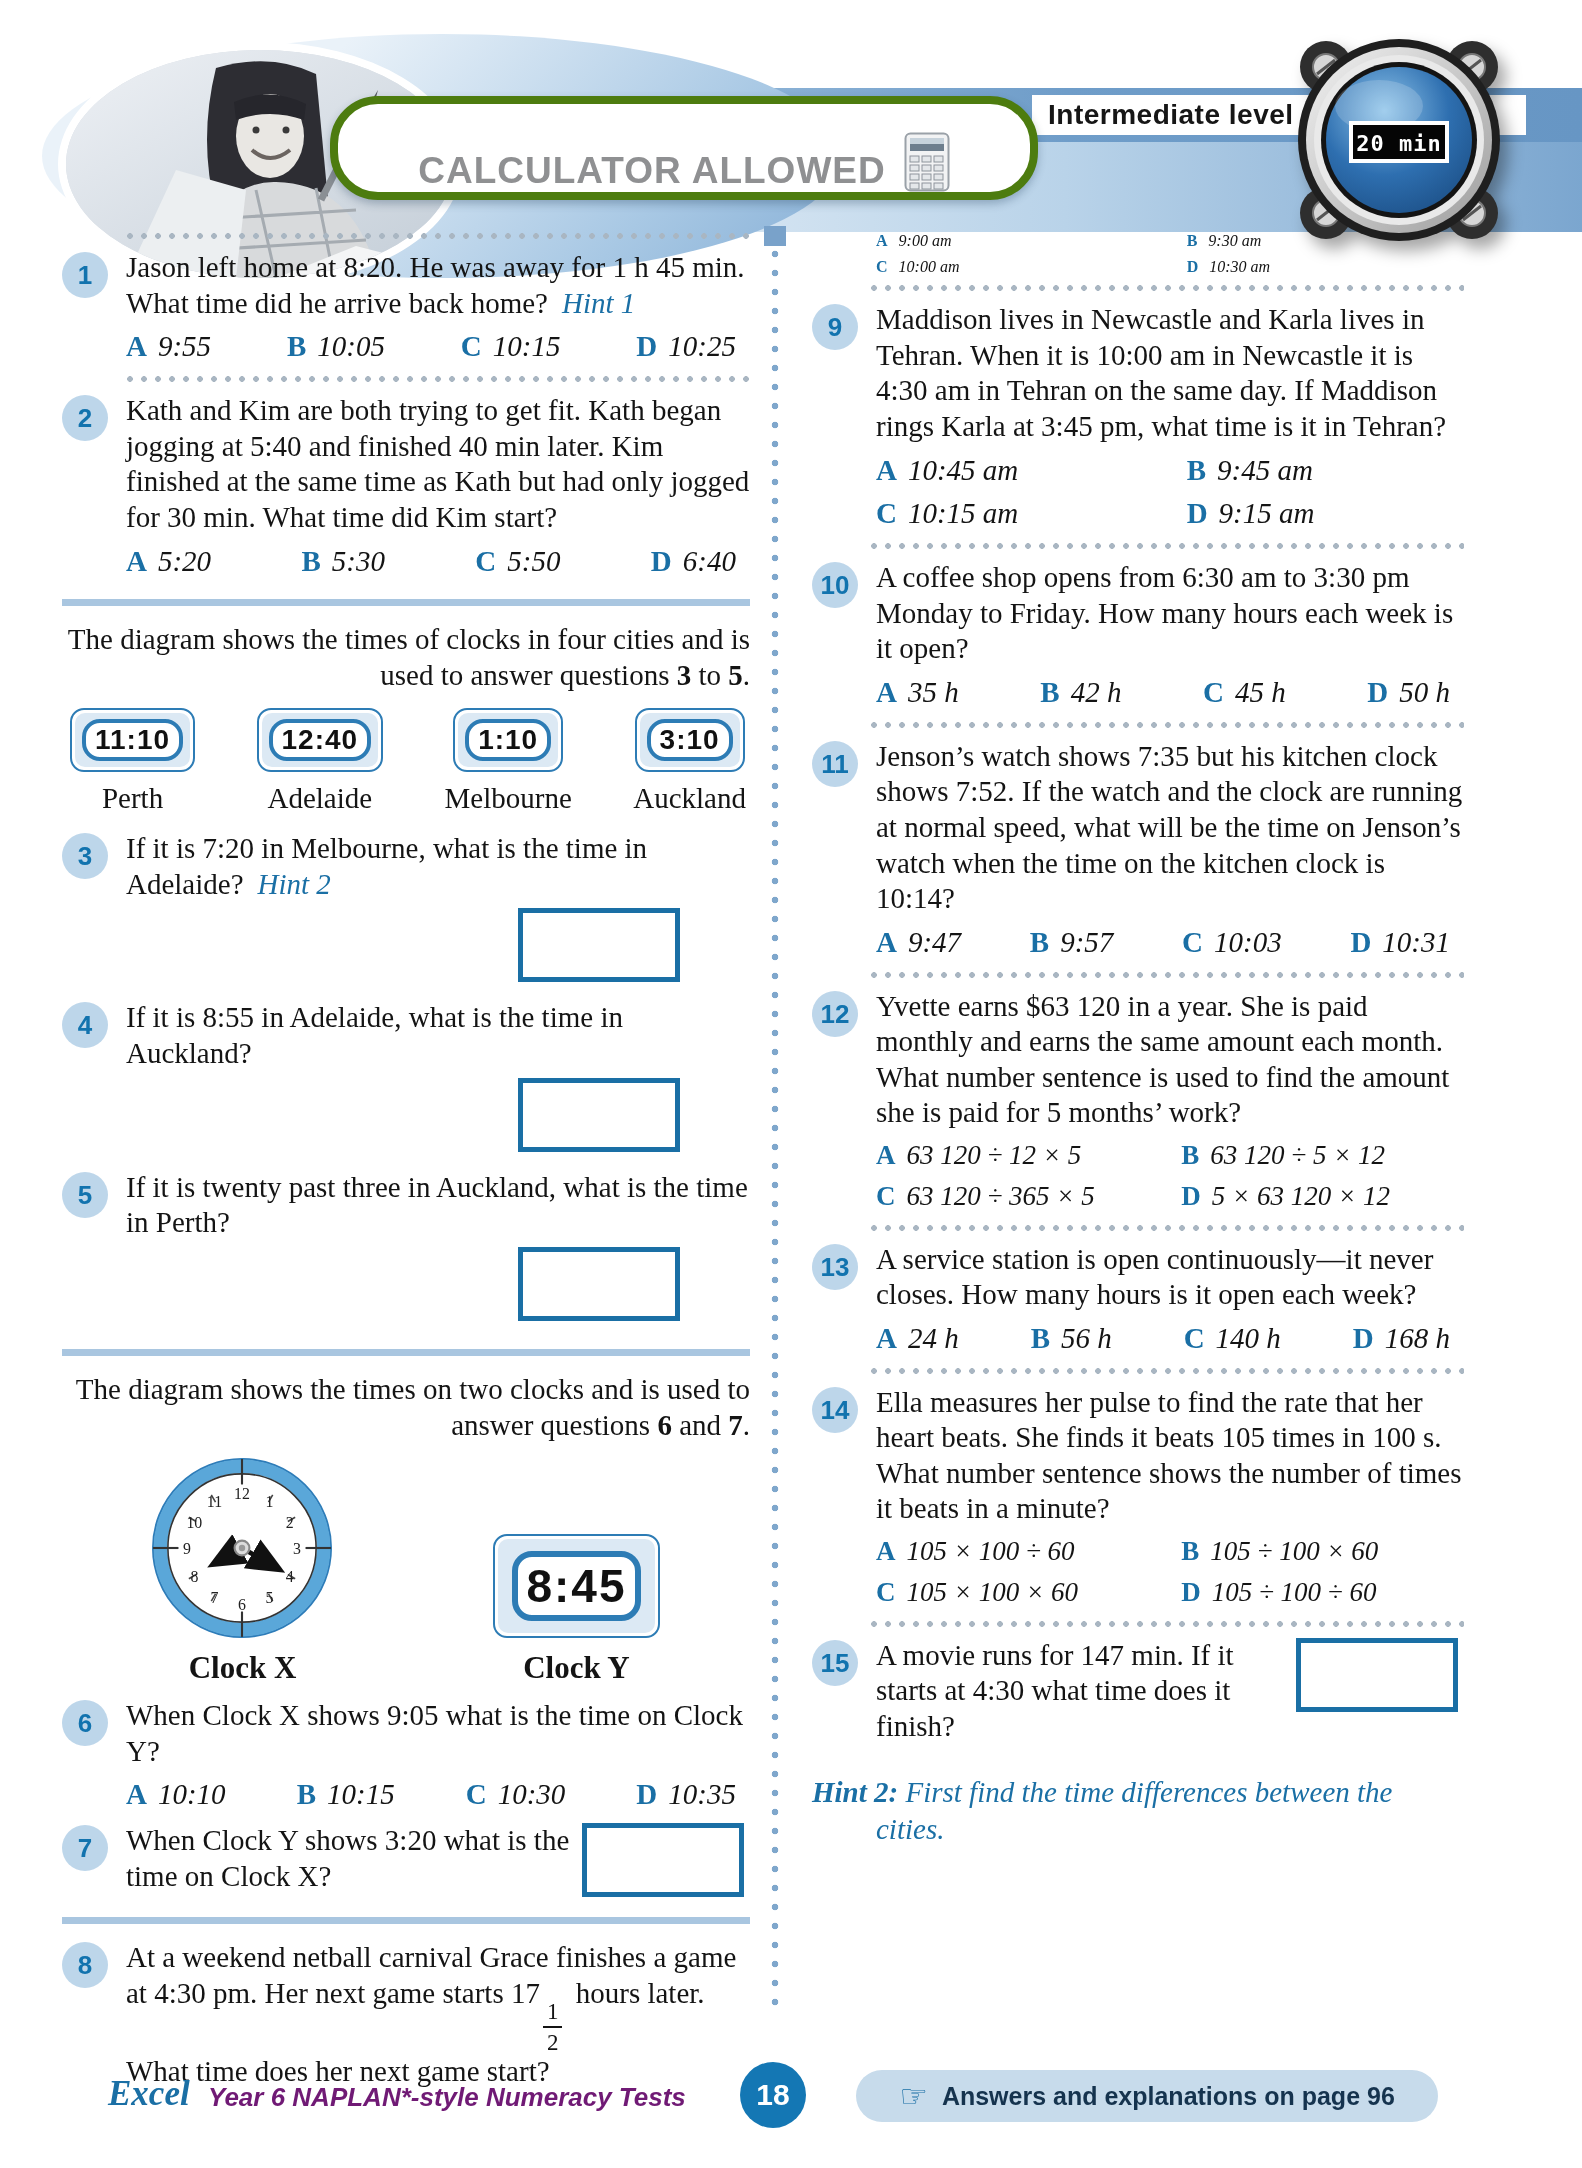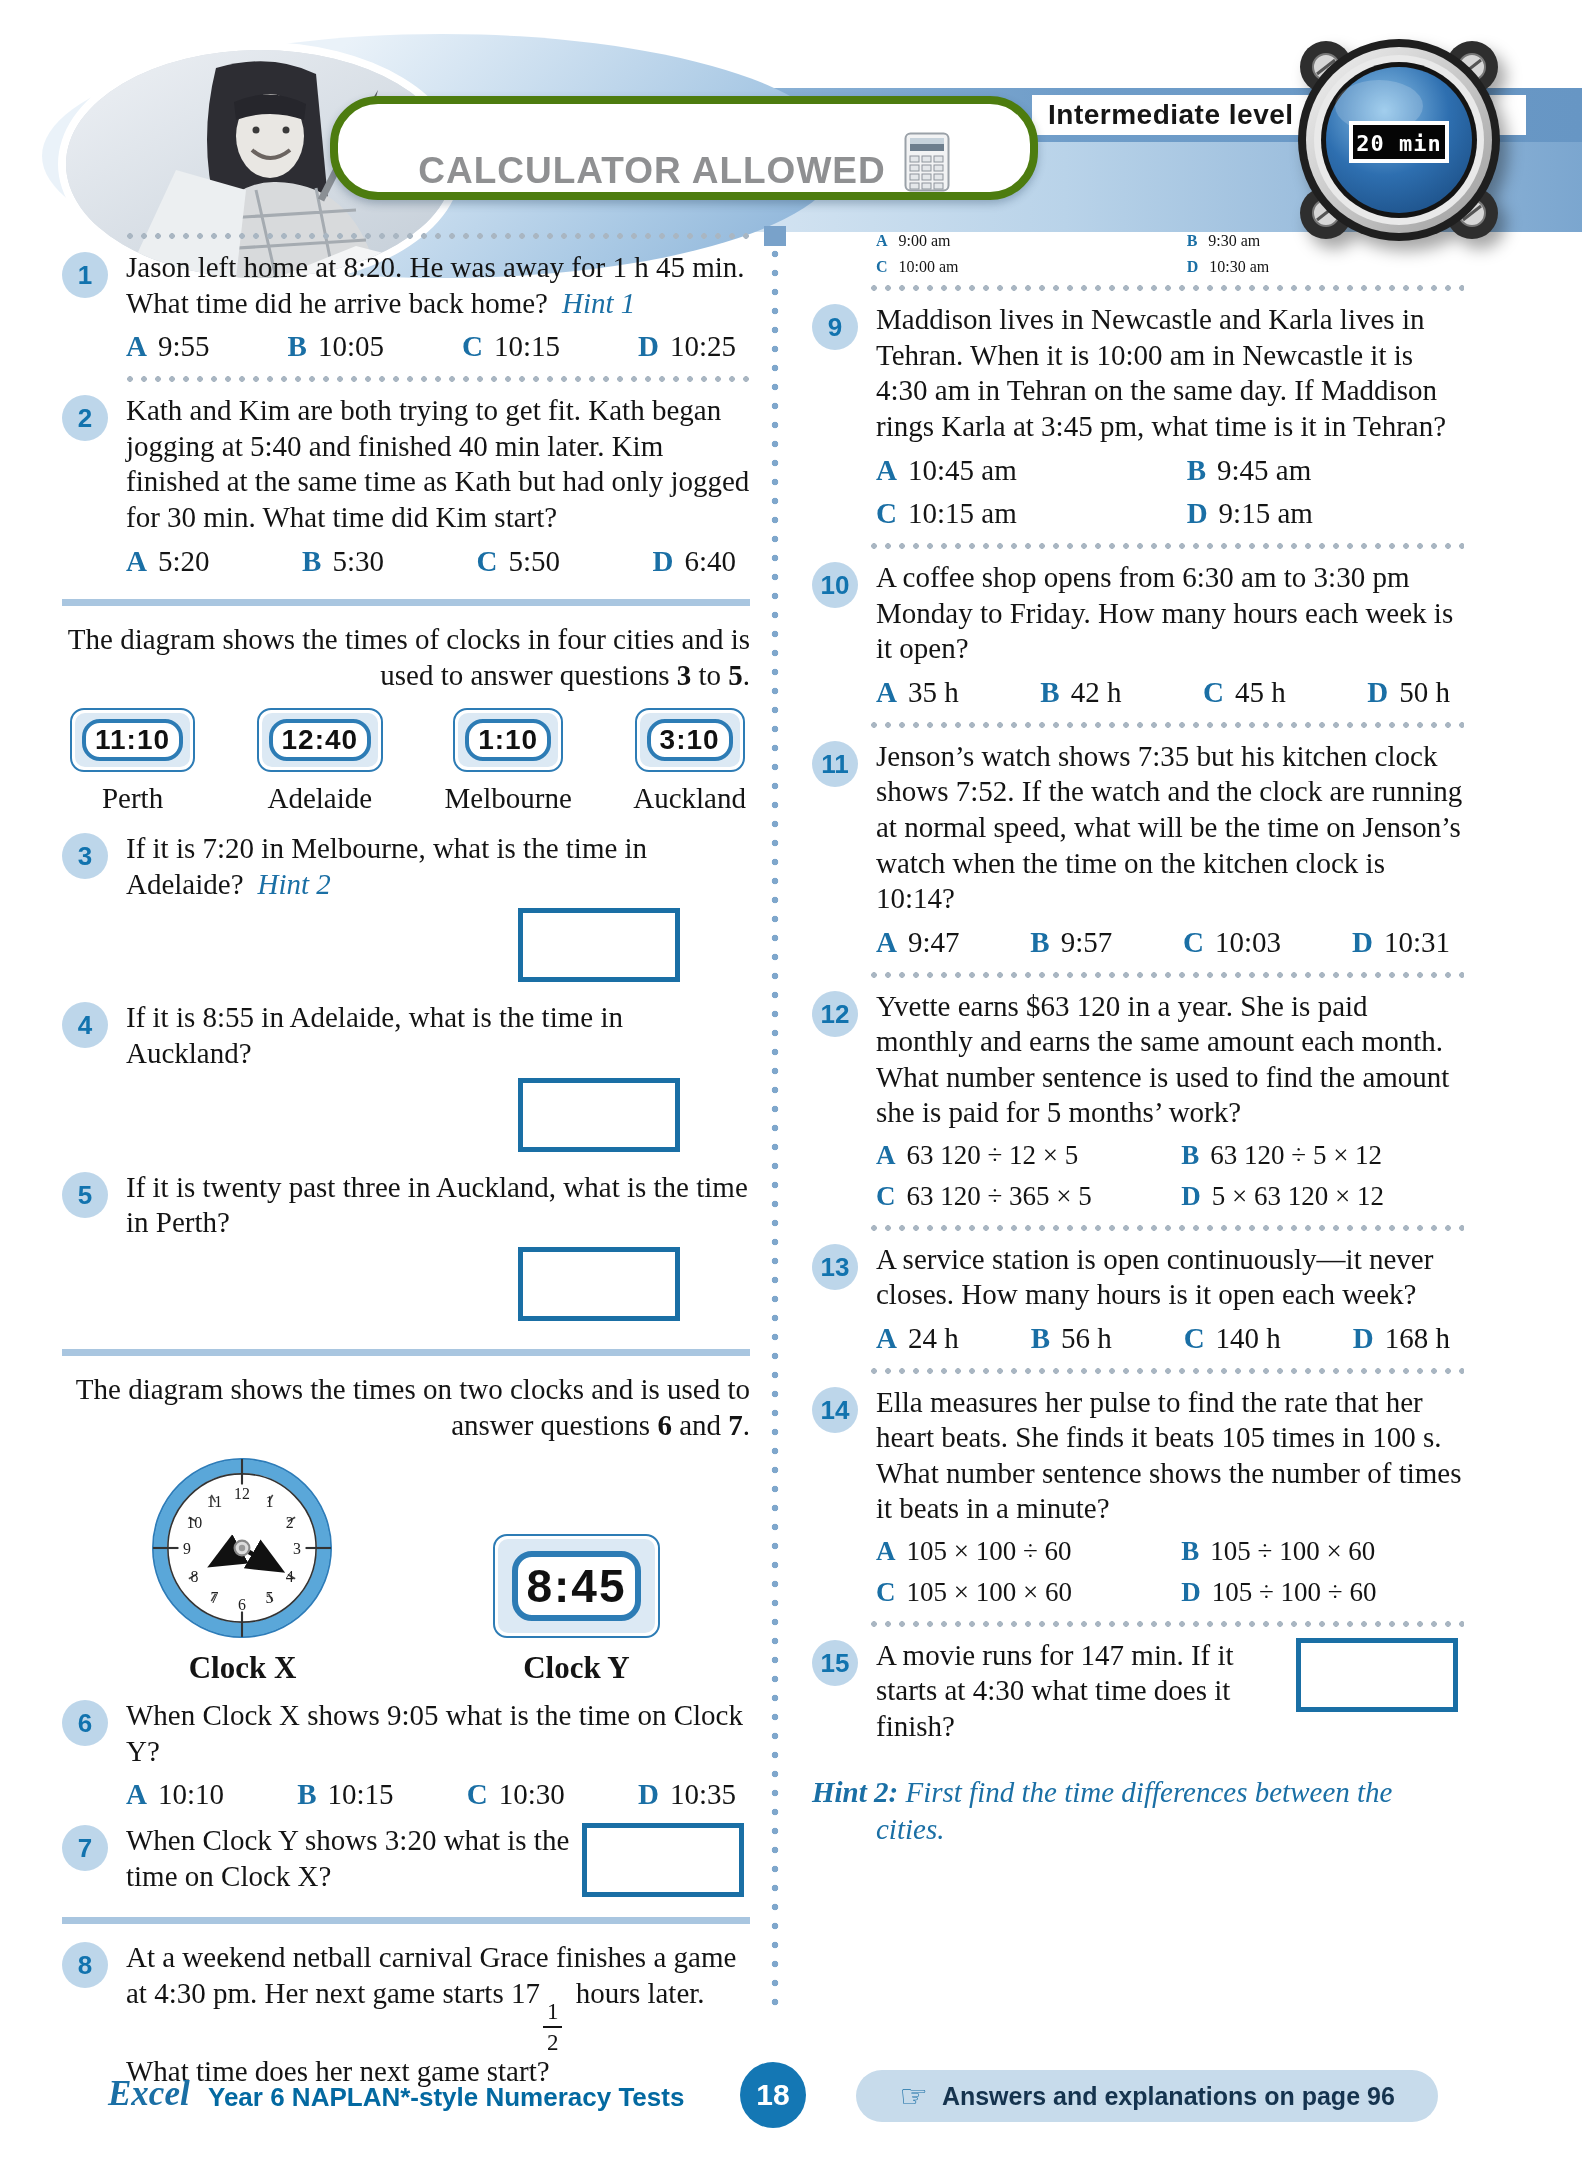--- a/index.html
+++ b/index.html
@@ -46,21 +46,21 @@
         font-family:"Liberation Sans",sans-serif;font-weight:bold;font-size:26px;line-height:46px;
         text-align:center;margin-top:2px;}
   .qbody{margin-left:18px;flex:1;font-size:29px;line-height:1.23;}
   .hintlink{color:#1a6fa5;font-style:italic;margin-left:14px;text-decoration:none;}
 
   .opts{display:flex;justify-content:space-between;margin-top:8px;padding-right:14px;flex-wrap:nowrap;}
   .optgrid{display:grid;grid-template-columns:1.12fr 1fr;row-gap:8px;margin-top:8px;}
   .optgrid-tight{display:grid;grid-template-columns:1.08fr 1fr;row-gap:8px;margin-top:8px;font-size:27px;}
   .opt{white-space:nowrap;}
   .opt .lt{font-weight:bold;color:#1a6fa5;}
-  .opt .val{margin-left:11px;}
+  .opt .val{margin-left:11px;font-style:italic;}
   .opts-top{margin-left:64px;}
 
   .intro{font-size:29px;line-height:1.24;margin:2px 0 14px 0;text-align:right;}
 
   .cityclocks{display:flex;justify-content:space-between;margin:10px 4px 16px 8px;}
   .cityclock{display:flex;flex-direction:column;align-items:center;}
   .citylabel{font-size:29px;margin-top:10px;}
   .dclock{border:2px solid #2d7cb5;border-radius:14px;background:#fff;padding:3px;display:inline-block;}
   .dclock-mid{background:#dce9f4;border-radius:10px;padding:6px 7px;}
   .dclock-face{background:#fff;border:4px solid #2d7cb5;border-radius:18px;padding:1px 9px;text-align:center;}
@@ -87,21 +87,21 @@
 
   .hints{margin-top:22px;color:#1a6fa5;font-style:italic;font-size:29px;line-height:1.28;}
   .hint{padding-left:64px;text-indent:-64px;margin-bottom:6px;}
   .hintlabel{font-weight:bold;}
 
   
   .footer{position:absolute;left:0;top:2060px;width:1582px;height:80px;}
   .brand{position:absolute;left:108px;top:14px;font-family:"Liberation Serif",serif;font-style:italic;
          font-weight:bold;font-size:35px;color:#1a6fa5;}
   .series{position:absolute;left:208px;top:22px;font-family:"Liberation Sans",sans-serif;font-weight:bold;
-         font-size:26px;color:#0369a1;}
+         font-size:26px;color:#701a75;font-style:italic;}
   .pagenum{position:absolute;left:740px;top:2px;width:66px;height:66px;border-radius:50%;background:#1477b4;
          color:#fff;font-family:"Liberation Sans",sans-serif;font-weight:bold;font-size:30px;line-height:66px;text-align:center;}
   .anspill{position:absolute;left:856px;top:10px;width:582px;height:52px;background:#c7dbeb;border-radius:28px;
          display:flex;align-items:center;justify-content:center;gap:14px;
          font-family:"Liberation Sans",sans-serif;font-weight:bold;font-size:25px;color:#15334e;}
   .hand{font-family:"DejaVu Sans",sans-serif;font-size:32px;color:#1a6fa5;font-style:normal;font-weight:normal;}
 </style>
 </head>
 <body>
 

